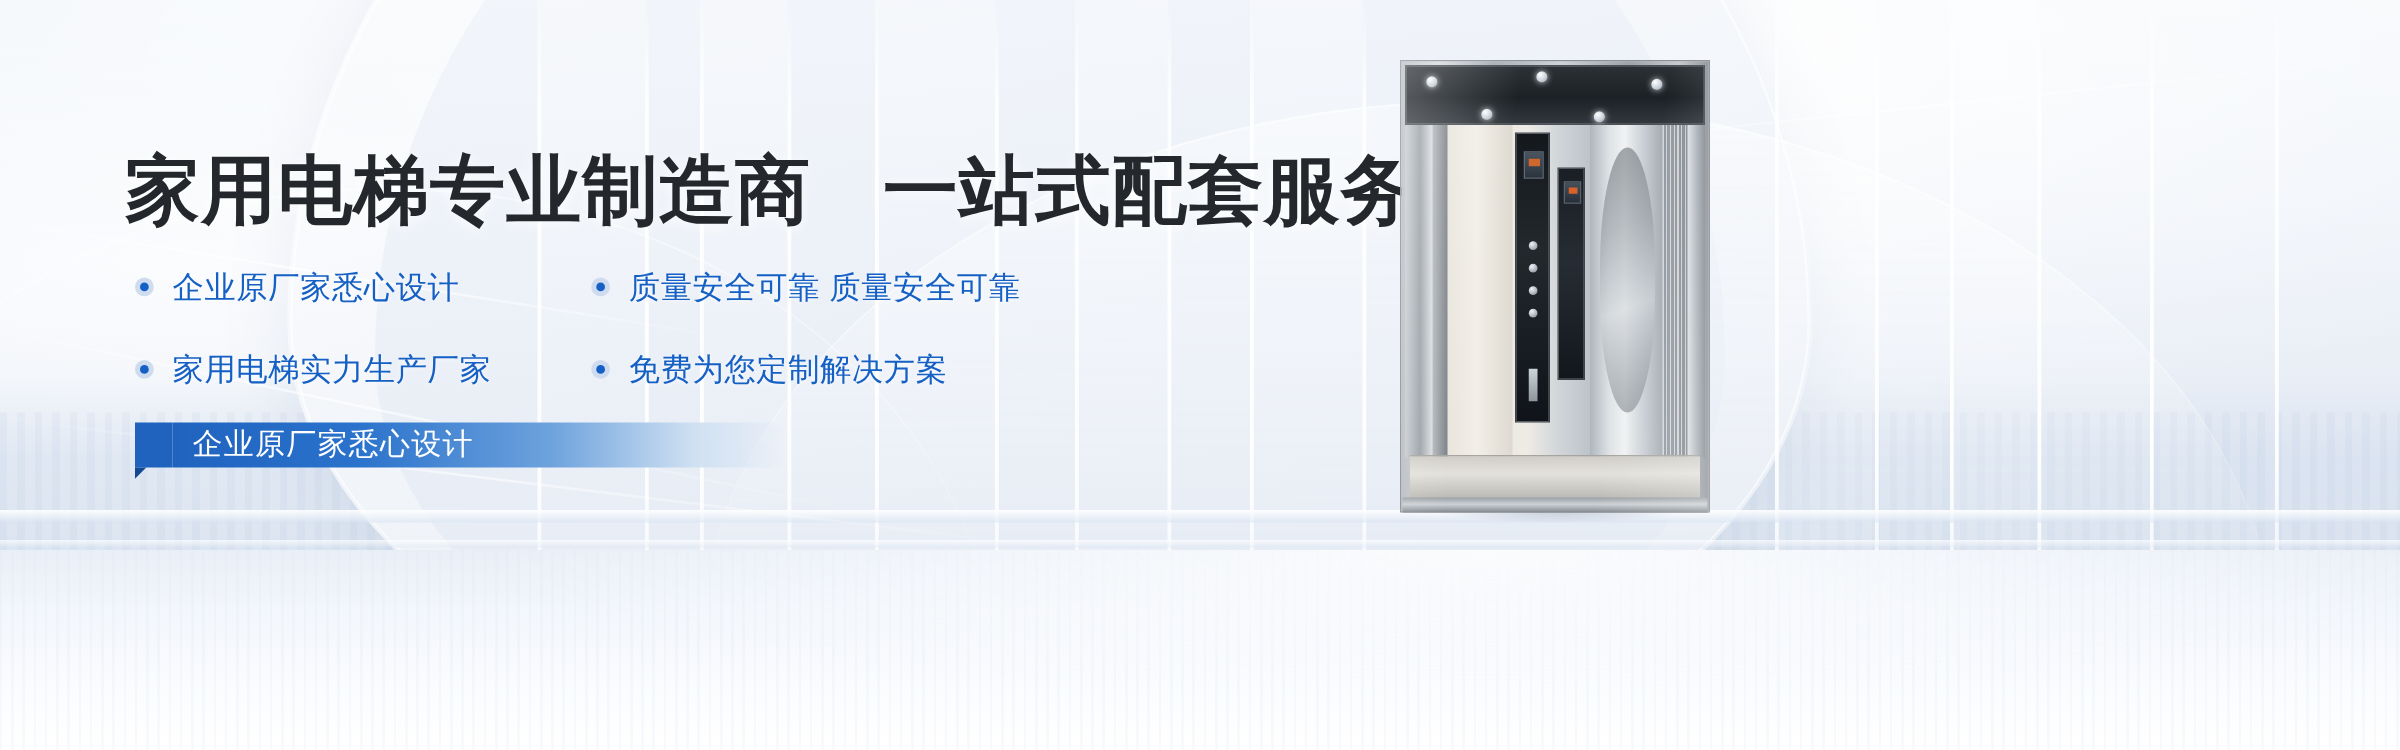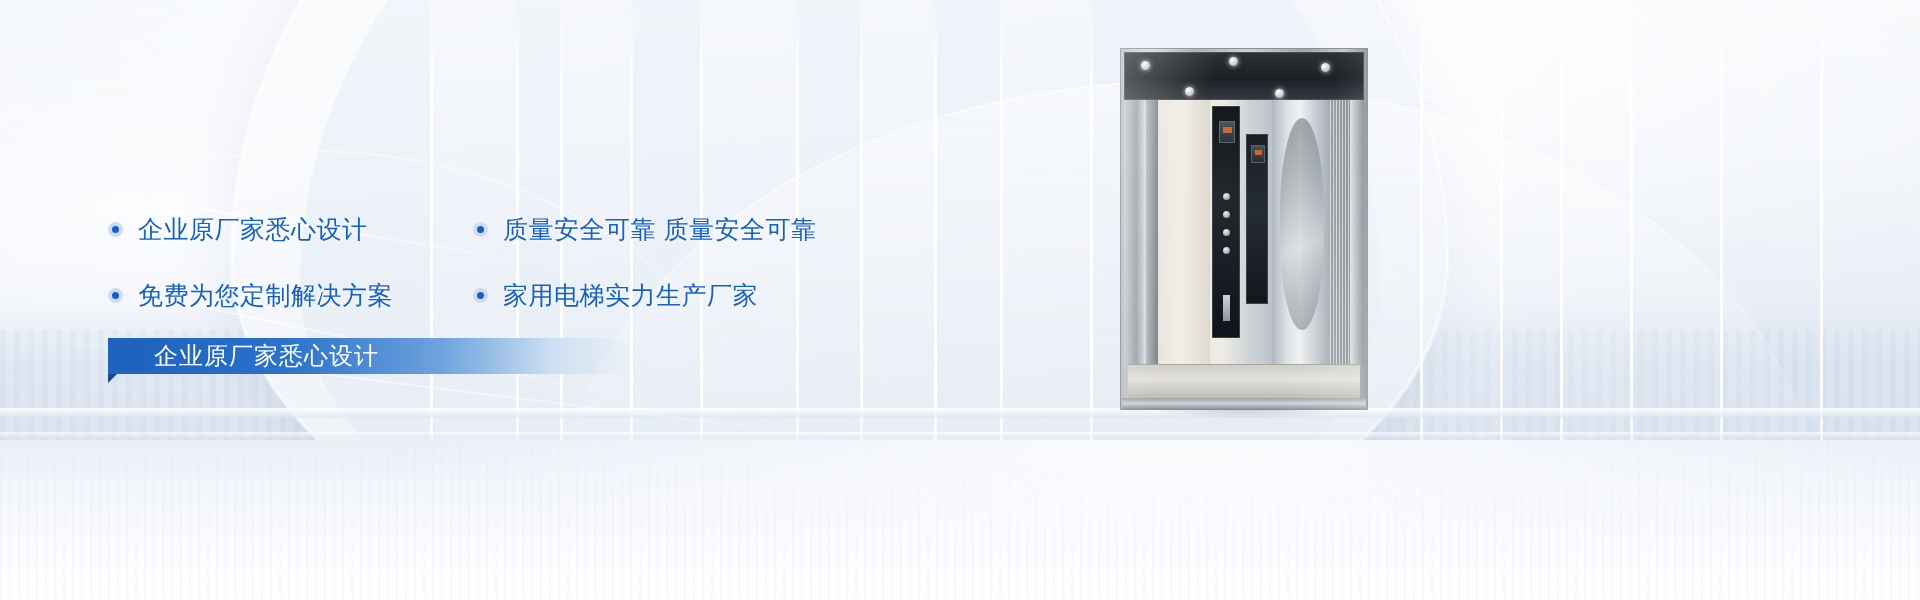--- a/index.html
+++ b/index.html
@@ -400,37 +400,42 @@
     <div class="floor-gloss"></div>
 
     <div class="streak" style="left:-40px;  top:170px; width:640px; transform:rotate(9deg);  opacity:.85;"></div>
     <div class="streak" style="left:-60px;  top:250px; width:760px; transform:rotate(12deg); opacity:.7;"></div>
     <div class="streak" style="left:-30px;  top:330px; width:900px; transform:rotate(7deg);  opacity:.55;"></div>
     <div class="streak" style="left:1200px; top:120px; width:760px; transform:rotate(-6deg); opacity:.6;"></div>
   </div>
 
   <div class="content">
 
+    <div class="headline">
+      <span>家用电梯专业制造商</span>
+      <span class="gap"></span>
+      <span>一站式配套服务</span>
+    </div>
 
     <div class="bullets">
       <div class="bullet">
         <span class="dot"></span>
         <span class="bullet-text">企业原厂家悉心设计</span>
       </div>
       <div class="bullet">
         <span class="dot"></span>
         <span class="bullet-text">质量安全可靠 质量安全可靠</span>
       </div>
       <div class="bullet">
         <span class="dot"></span>
-        <span class="bullet-text">免费为您定制解决方案</span>
+        <span class="bullet-text">家用电梯实力生产厂家</span>
       </div>
       <div class="bullet">
         <span class="dot"></span>
-        <span class="bullet-text">家用电梯实力生产厂家</span>
+        <span class="bullet-text">免费为您定制解决方案</span>
       </div>
     </div>
 
     <div class="ribbon-wrap">
       <div class="ribbon-fold"></div>
       <div class="ribbon-bar"></div>
       <div class="ribbon-text">企业原厂家悉心设计</div>
     </div>
 
   </div>

